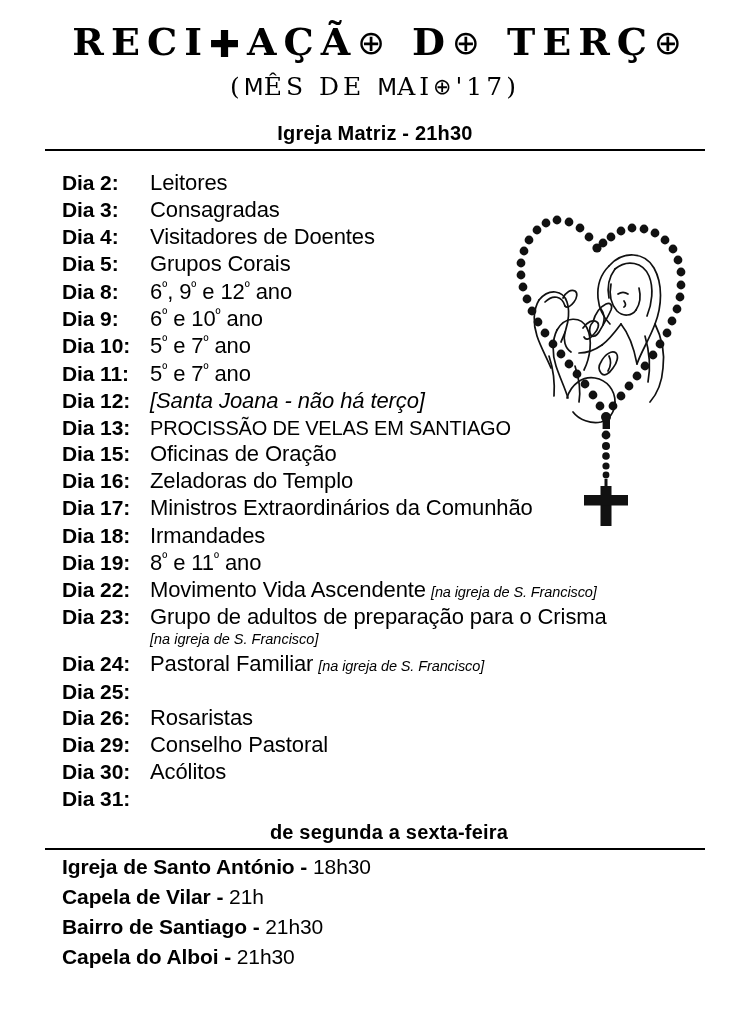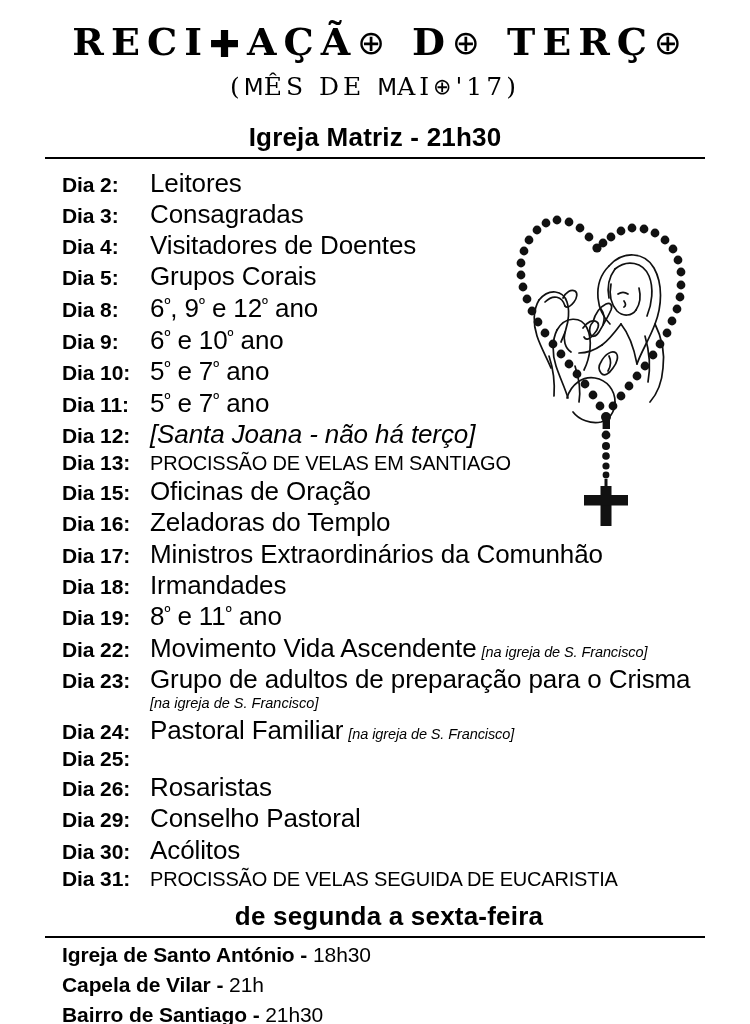--- a/index.html
+++ b/index.html
@@ -74,38 +74,38 @@
     font-family: "DejaVu Sans", sans-serif;
     font-size: 23px;
     letter-spacing: 0;
   }
 
   
   .section-heading {
     text-align: center;
     font-family: "Liberation Sans", sans-serif;
     font-weight: 600;
-    font-size: 26px;
+    font-size: 20px;
     letter-spacing: 0.2px;
     margin: 0;
   }
   #matriz-heading { margin-top: 21px; }
   #weekday-heading { margin-top: 12px; padding-left: 28px; }
 
   .rule {
     border: 0;
     border-top: 2.2px solid #000;
     width: 660px;
     margin: 4px auto 0 auto;
   }
 
   
   .schedule {
     margin: 0;
-    padding: 11px 0 0 0;
+    padding: 21px 0 0 0;
     list-style: none;
     position: relative;
     z-index: 2;
   }
   .sched-row {
     display: flex;
     align-items: baseline;
     padding: 0 0 0 62px;
     line-height: 1.0;
     margin-bottom: 5.2px;
@@ -114,21 +114,21 @@
   .day-label {
     font-weight: 700;
     font-size: 21px;
     letter-spacing: -0.1px;
     width: 88px;
     flex: 0 0 88px;
     white-space: nowrap;
   }
   .day-text {
     font-weight: 400;
-    font-size: 26px;
+    font-size: 22px;
     letter-spacing: -0.1px;
   }
   .day-text.emphasis {
     font-weight: 400;
     font-size: 20px;
     letter-spacing: -0.2px;
   }
   .day-text.italic {
     font-style: italic;
   }
@@ -413,21 +413,20 @@
       <li class="sched-row">
         <span class="day-label">Dia 29:</span>
         <span><span class="day-text">Conselho Pastoral</span></span>
       </li>
       <li class="sched-row">
         <span class="day-label">Dia 30:</span>
         <span><span class="day-text">Acólitos</span></span>
       </li>
       <li class="sched-row">
         <span class="day-label">Dia 31:</span>
-        <span><span class="day-text emphasis">PROCISSÃO DE VELAS SEGUIDA DE EUCARISTIA</span></span>
       </li>
     </ul>
 
   <h2 class="section-heading" id="weekday-heading">de segunda a sexta-feira</h2>
   <hr class="rule">
 
   <ul class="venues" id="venue-list">
       <li class="venue-row"><span class="venue-name">Igreja de Santo António -</span> <span class="venue-time">18h30</span></li>
       <li class="venue-row"><span class="venue-name">Capela de Vilar -</span> <span class="venue-time">21h</span></li>
       <li class="venue-row"><span class="venue-name">Bairro de Santiago -</span> <span class="venue-time">21h30</span></li>

